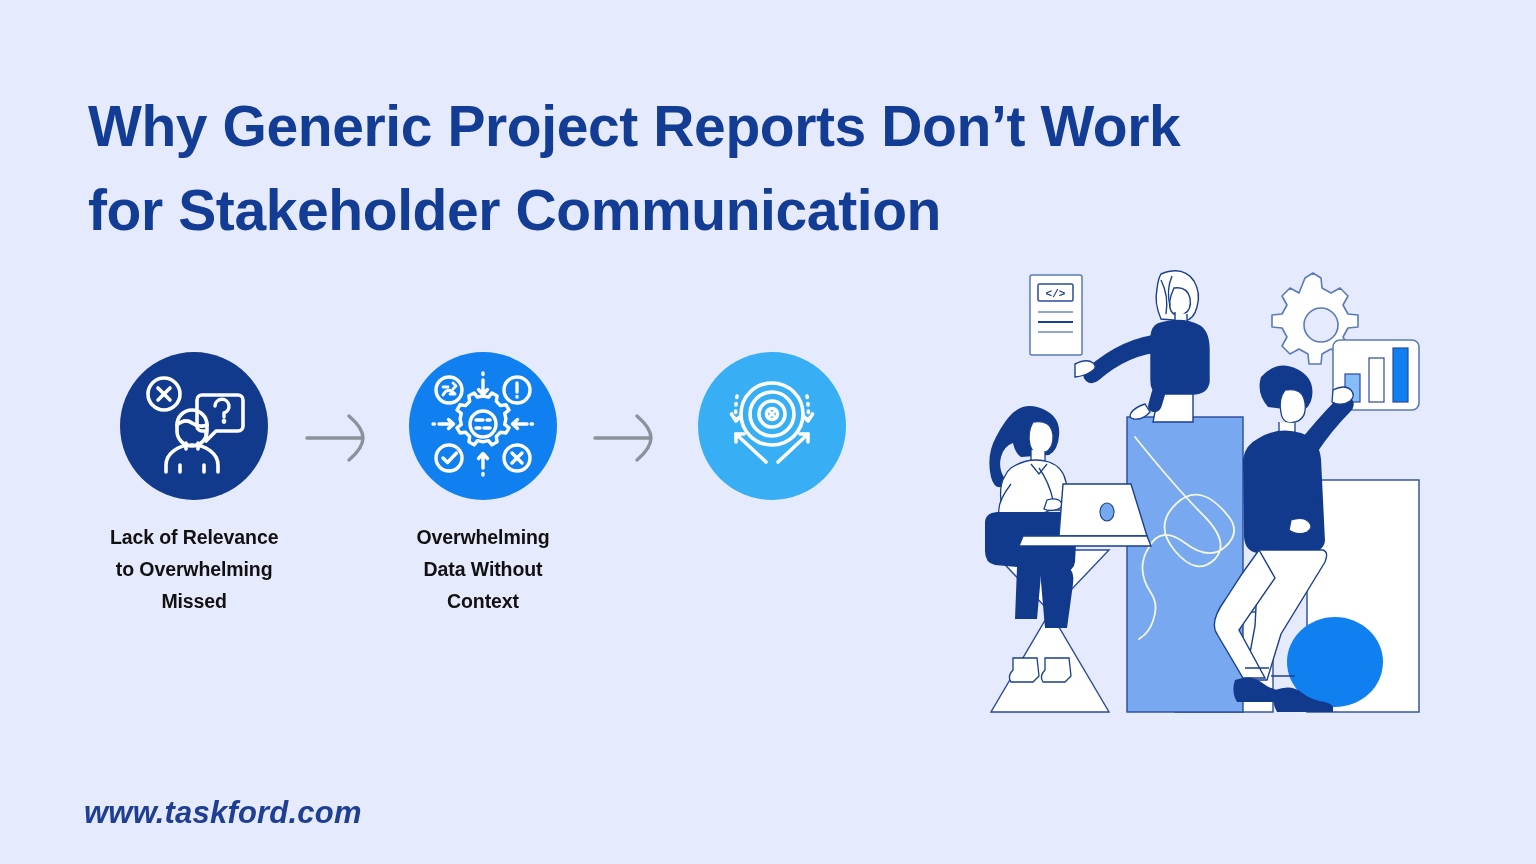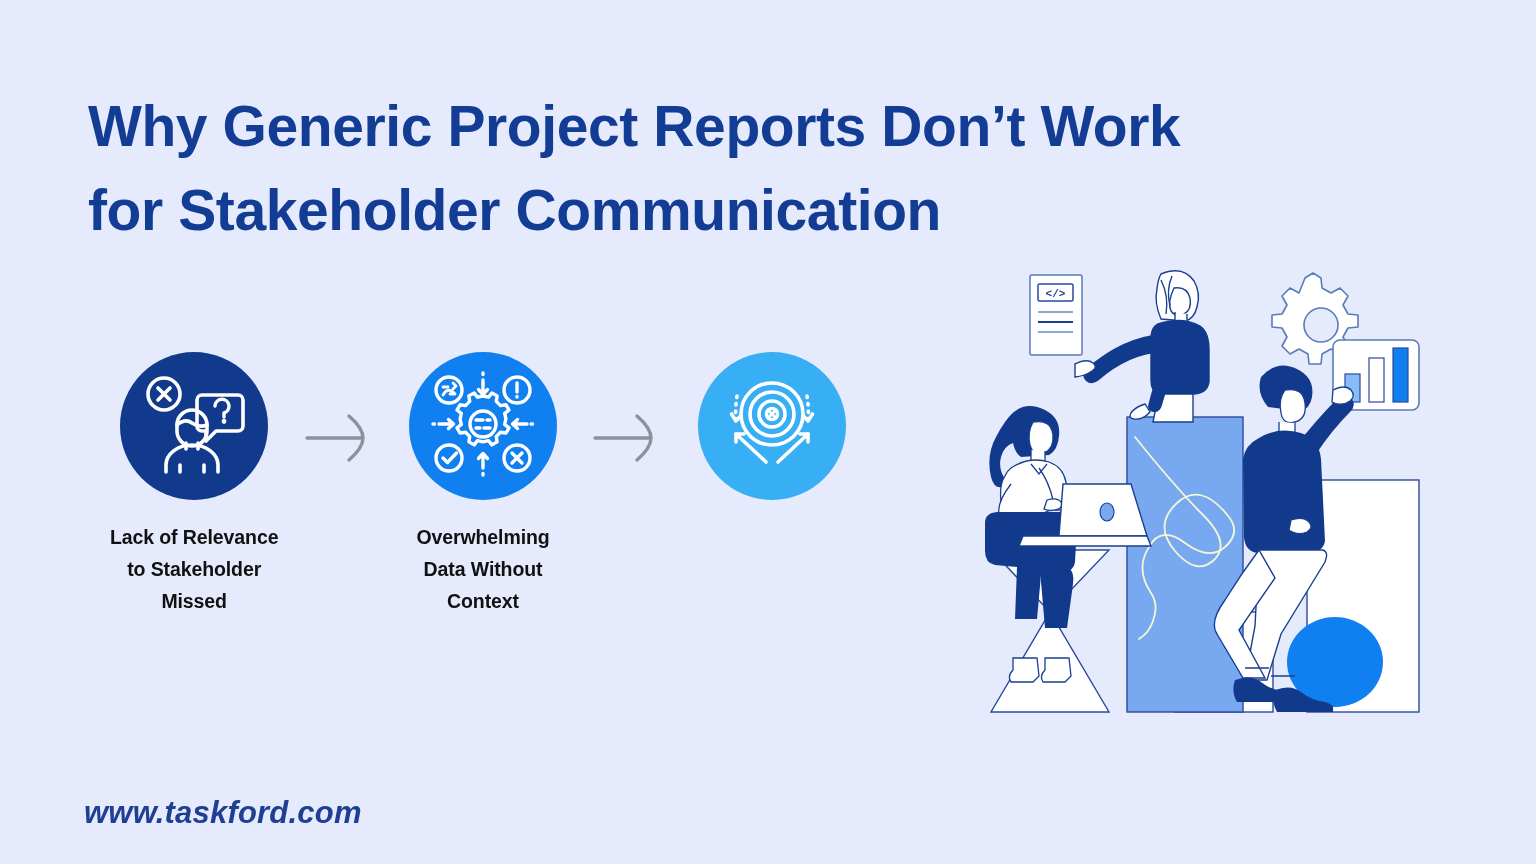--- a/index.html
+++ b/index.html
@@ -103,21 +103,21 @@
 
           <path d="M47 74 v6 M59 74 v6"></path>
           <path d="M27 103 v-7 a26 20 0 0 1 52 0 v7"></path>
           <line x1="41" y1="96" x2="41" y2="103"></line>
           <line x1="65" y1="96" x2="65" y2="103"></line>
         </svg>
       </span>
     </div>
     <div class="step-label">
       <span>Lack of Relevance</span><br>
-      <span>to Stakeholder</span><br>
+      <span>to Overwhelming</span><br>
       <span>Missed</span>
     </div>
   </div>
 
   <div class="connector">
     <span>
       <svg width="72" height="56" viewBox="0 0 72 56" fill="none" stroke="#8d9199" stroke-width="3.4" stroke-linecap="round">
         <line x1="4" y1="28" x2="58" y2="28"></line>
         <path d="M46 6 q14 12 14 22 q0 10 -14 22" stroke-width="3.4" fill="none"></path>
       </svg>

